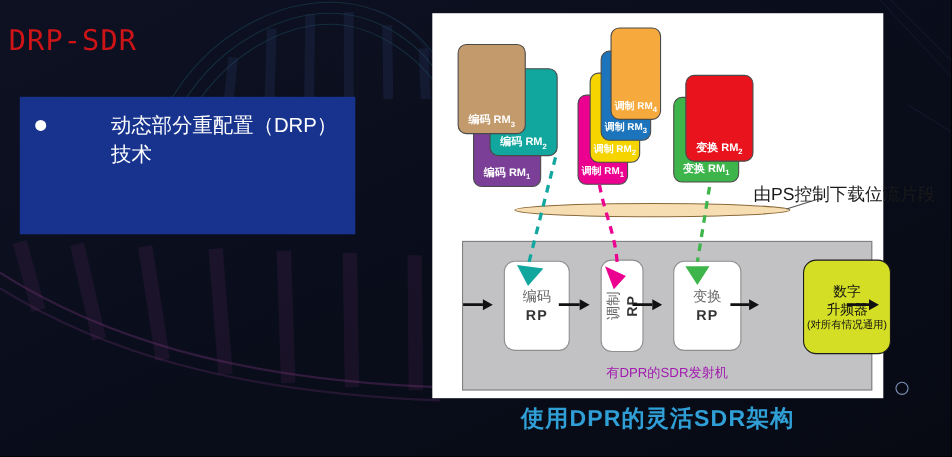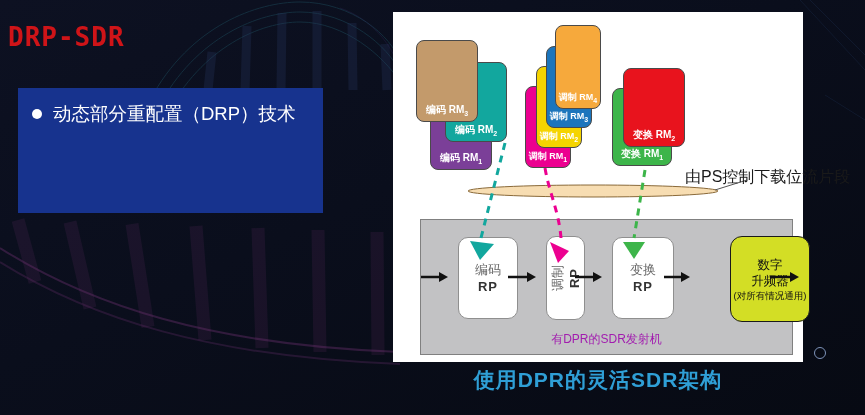--- a/index.html
+++ b/index.html
@@ -8,30 +8,30 @@
     background:linear-gradient(155deg,#0d1122 0%,#0a0e1c 45%,#070a13 100%);
     font-family:"Liberation Sans", sans-serif;
   }
   .abs{position:absolute;}
   
   .bg-deco{position:absolute;left:0;top:0;z-index:0;}
   
   .title{
     left:8px;top:22px;z-index:3;
     font-family:"DejaVu Sans Mono","DejaVu Serif",monospace;
-    font-weight:700;font-size:26px;letter-spacing:1px;color:#cf1418;
+    font-weight:400;font-size:26px;letter-spacing:1px;color:#cf1418;
   }
   
   .bullet-box{
     left:18px;top:88px;width:305px;height:125px;z-index:3;
     background:#17338e;box-sizing:border-box;padding:13px 0 0 14px;
   }
   .bullet-row{display:flex;gap:11px;margin-bottom:15px;}
   .bullet-dot{width:10px;height:10px;border-radius:50%;background:#fff;flex:0 0 auto;margin-top:8px;}
-  .bullet-text{color:#fff;font-size:18.5px;line-height:26px;width:262px;}
+  .bullet-text{color:#fff;font-size:18.5px;line-height:26px;width:262px;margin-left:48px;}
   
   .panel{left:393px;top:12px;width:410px;height:350px;background:#ffffff;z-index:2;}
   
   .card{position:absolute;border:1px solid #4a4a4a;border-radius:8px;box-sizing:border-box;}
   .card-label{
     position:absolute;left:0;right:0;bottom:4px;text-align:center;
     color:#fff;font-weight:700;font-size:10px;white-space:nowrap;
   }
   .card-label sub{font-size:7px;}
   .stack-mid .card-label{font-size:9px;}

